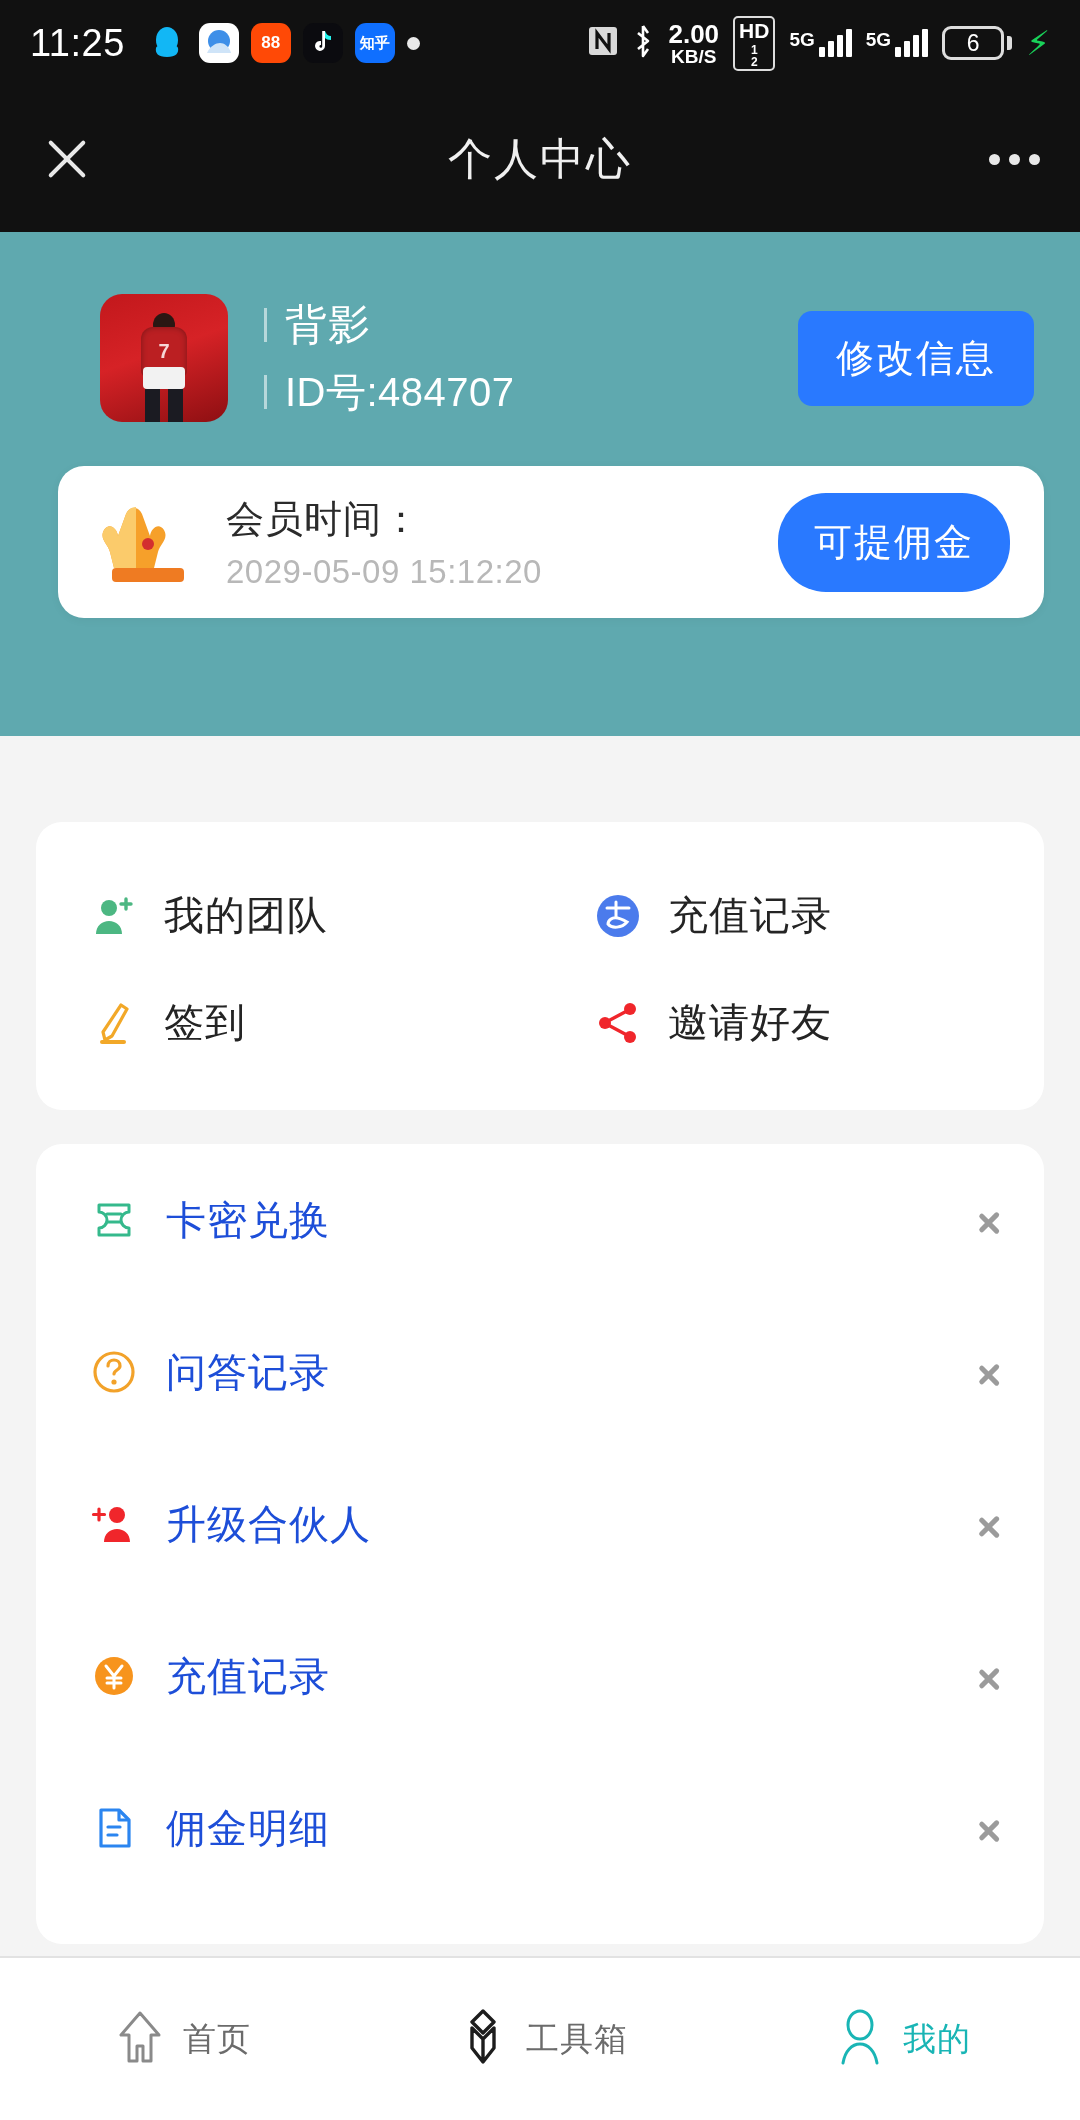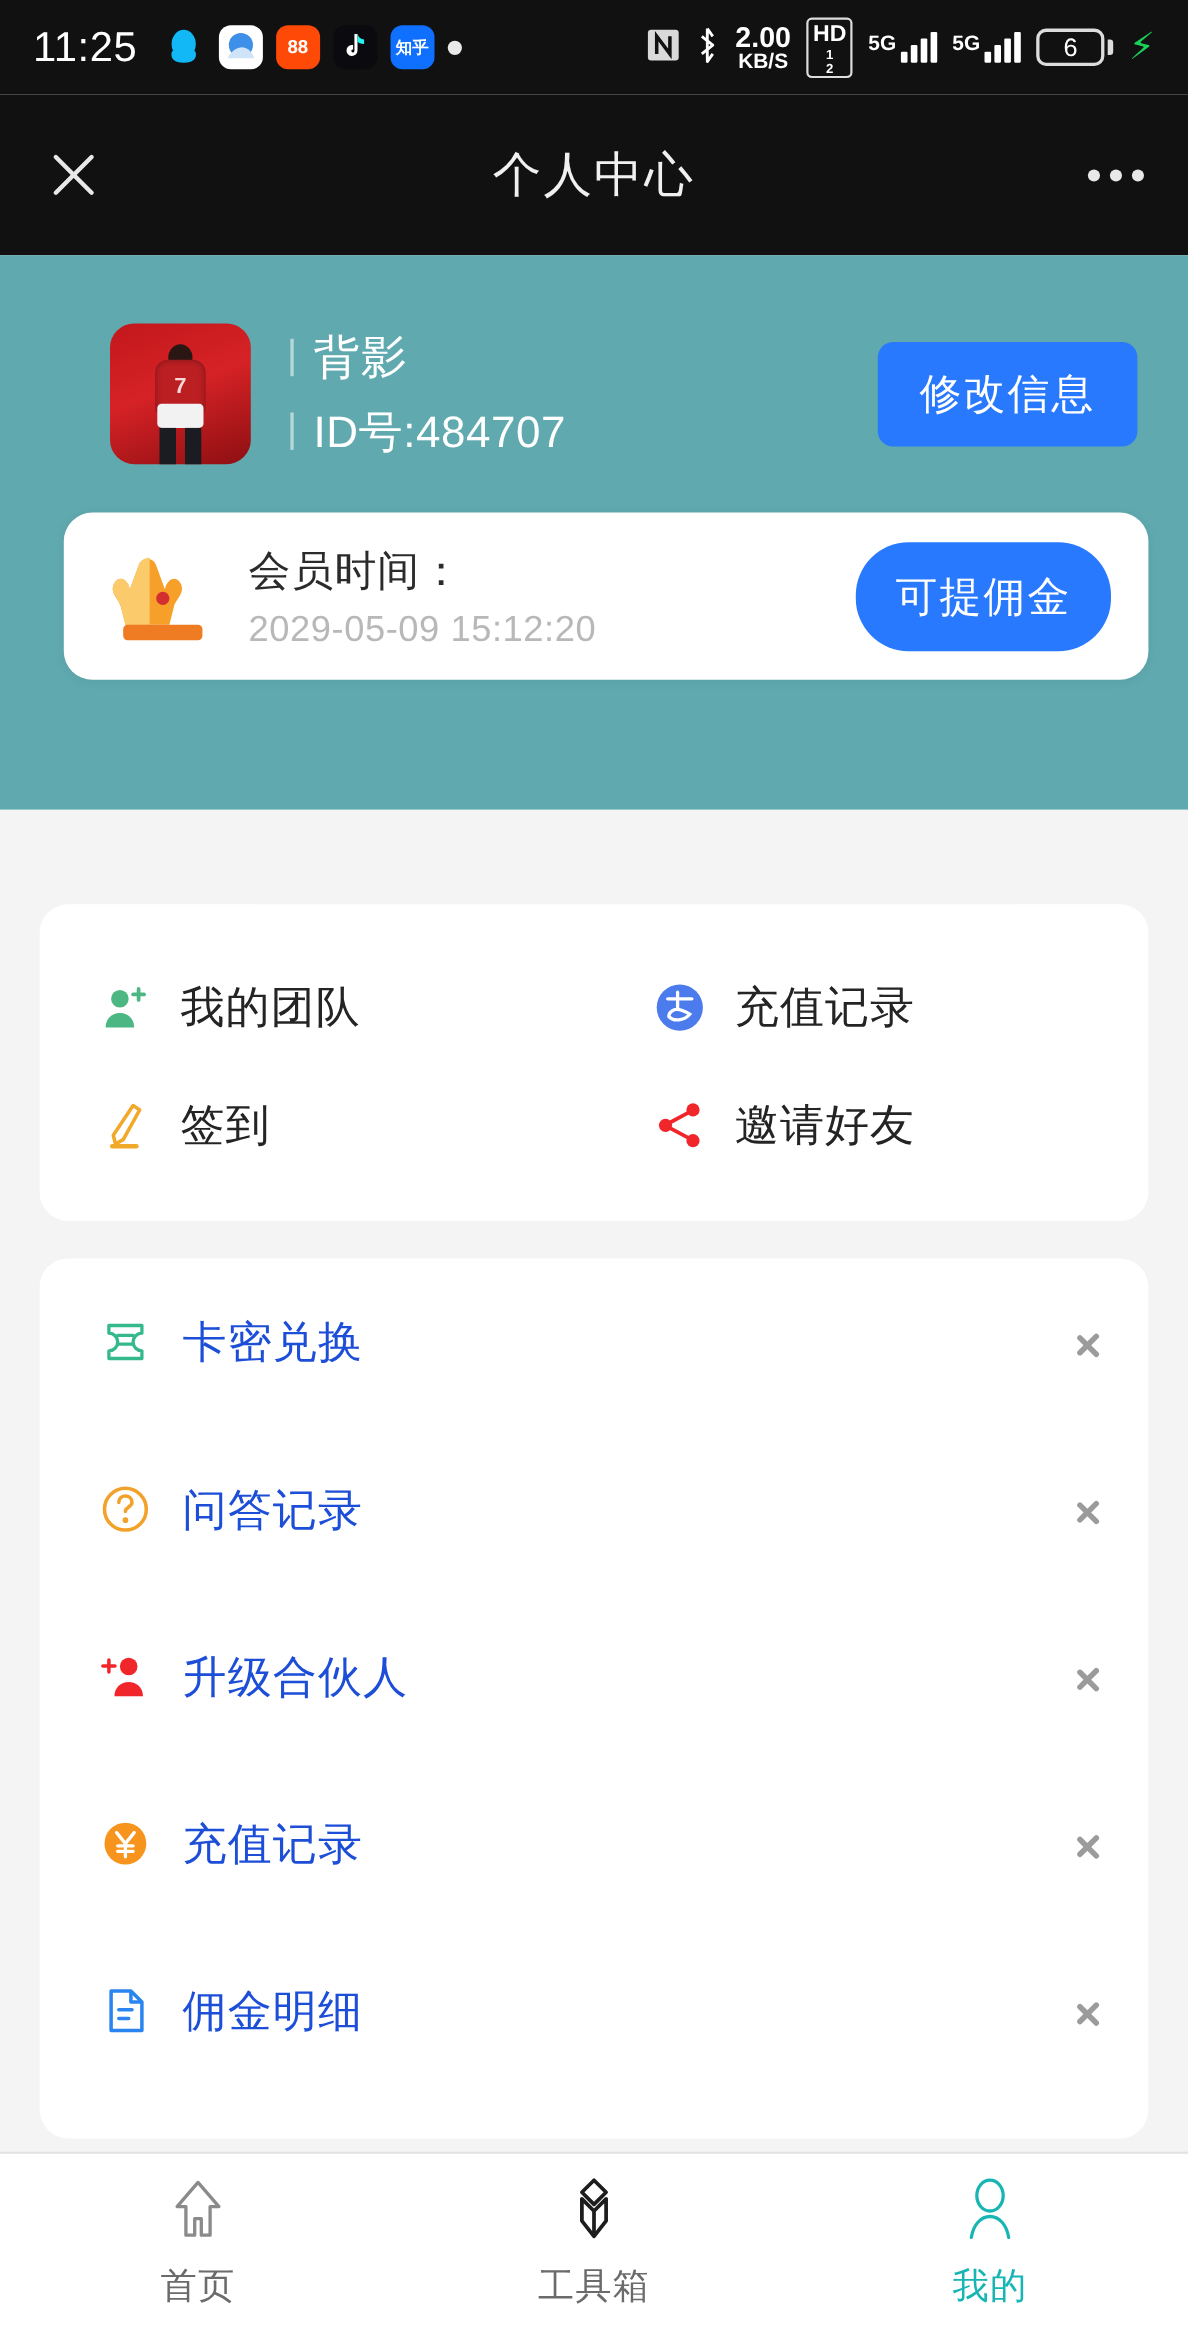--- a/index.html
+++ b/index.html
@@ -159,21 +159,21 @@
     background:#9b9b9b; border-radius:3px;
   }
   .chev:before{ top:12px; transform:rotate(45deg); transform-origin:left center;}
   .chev:after{ top:29px; transform:rotate(-45deg); transform-origin:left center;}
 
   
   .bottomnav{
     position:absolute; left:0; bottom:0; width:1080px; height:164px;
     background:#fff; border-top:2px solid #e2e2e2; display:flex;
   }
-  .navitem{ flex:1; display:flex; flex-direction:column; align-items:center;
+  .navitem{ flex:1; display:flex; flex-direction:row; align-items:center;
             justify-content:center; gap:12px; cursor:pointer; }
   .navlabel{ font-size:33px; color:#6b6b6b; letter-spacing:1px; }
   .navitem.active .navlabel{ color:#19B5B5; }
 </style>
 </head>
 <body>
 
 <div class="statusbar">
   <div class="sb-time">11:25</div>
 

